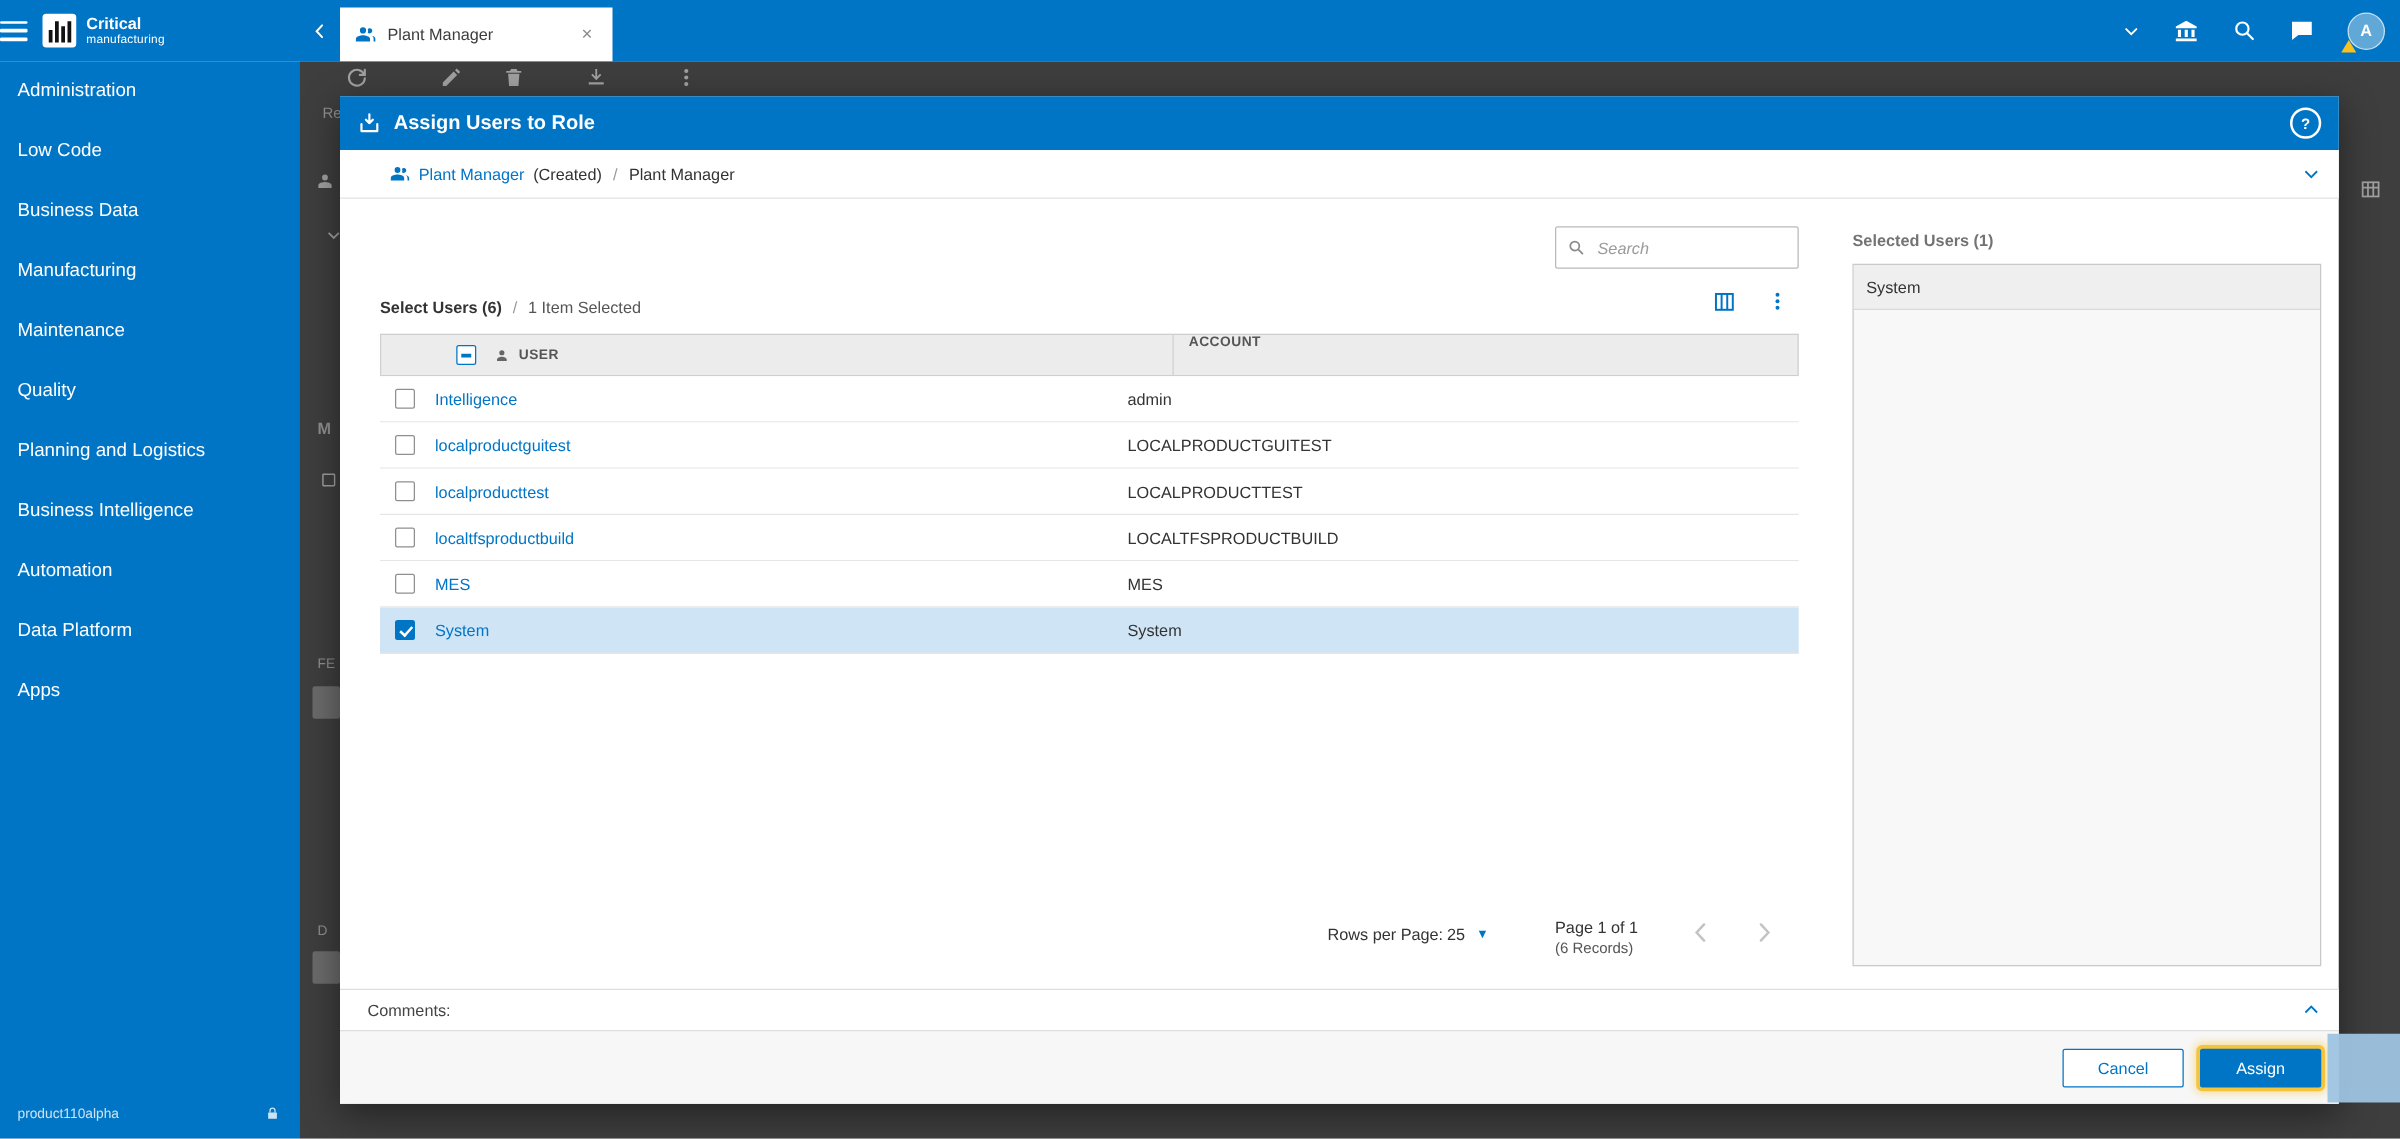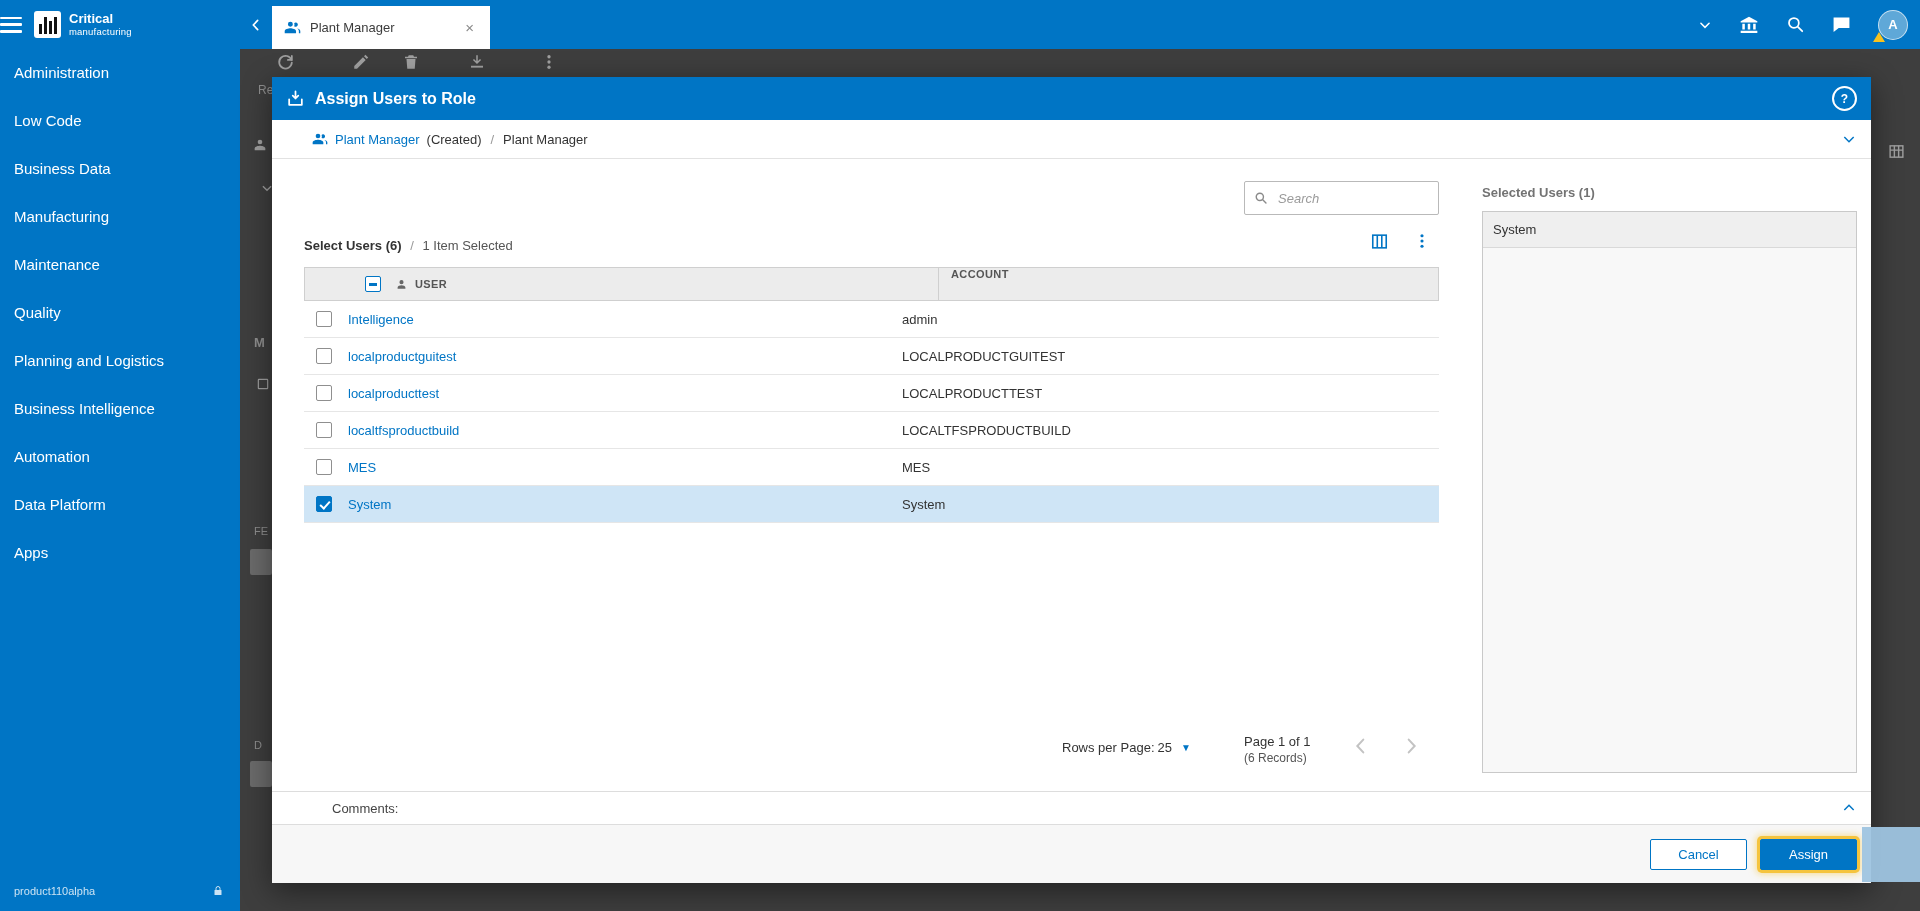--- a/index.html
+++ b/index.html
@@ -95,21 +95,21 @@
   .cb.indet::after{content:"";position:absolute;left:3px;top:6px;width:8px;height:2.5px;background:#0075c5;}
 
   .pg-rows{position:absolute;left:790px;top:663px;display:flex;align-items:center;gap:3px;font-size:13px;color:#333;}
   .pg-caret{color:#0075c5;font-size:10px;margin-left:6px;cursor:pointer;}
   .pg-info{position:absolute;left:972px;top:656px;font-size:13px;color:#333;line-height:17px;}
   .pg-records{font-size:12px;color:#555;}
   .pg-nav{position:absolute;top:658px;color:#c3c3c3;cursor:pointer;}
   .pg-prev{left:1078px;} .pg-next{left:1128px;}
 
   .m-comments{position:absolute;left:0;top:714px;right:0;height:33px;border-top:1px solid #ddd;display:flex;align-items:center;
-    padding:0 14px 0 60px;box-sizing:border-box;font-size:13px;color:#444;background:#fff;}
+    padding:0 14px 0 22px;box-sizing:border-box;font-size:13px;color:#444;background:#fff;}
   .cm-chevron{margin-left:auto;color:#0075c5;cursor:pointer;}
 
   .m-footer{position:absolute;left:0;top:747px;right:0;height:59px;background:#f7f7f7;border-top:1px solid #ddd;
     display:flex;align-items:center;justify-content:flex-end;gap:13px;padding-right:14px;box-sizing:border-box;}
   .btn{height:31px;min-width:97px;font-size:13px;border-radius:2px;display:flex;align-items:center;justify-content:center;cursor:pointer;box-sizing:border-box;padding:0 18px;font-family:"Liberation Sans",sans-serif;}
   .btn-cancel{background:#fff;border:1px solid #0075c5;color:#0075c5;}
   .btn-assign{background:#0075c5;border:1px solid #0075c5;color:#fff;box-shadow:0 0 0 3px #f5c43e,0 0 7px 4px rgba(245,196,62,.55);}
 
   .artifact{position:absolute;left:1862px;top:827px;width:58px;height:55px;background:#9ec4e0;opacity:.95;z-index:20;}
 </style>

